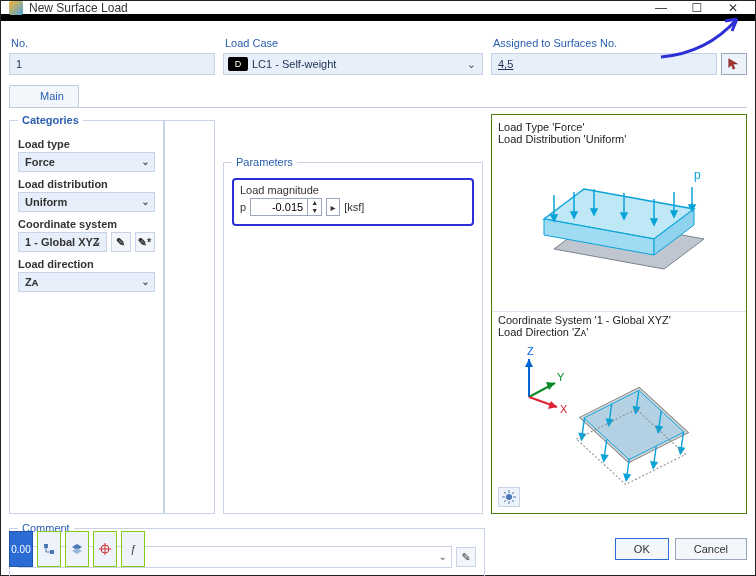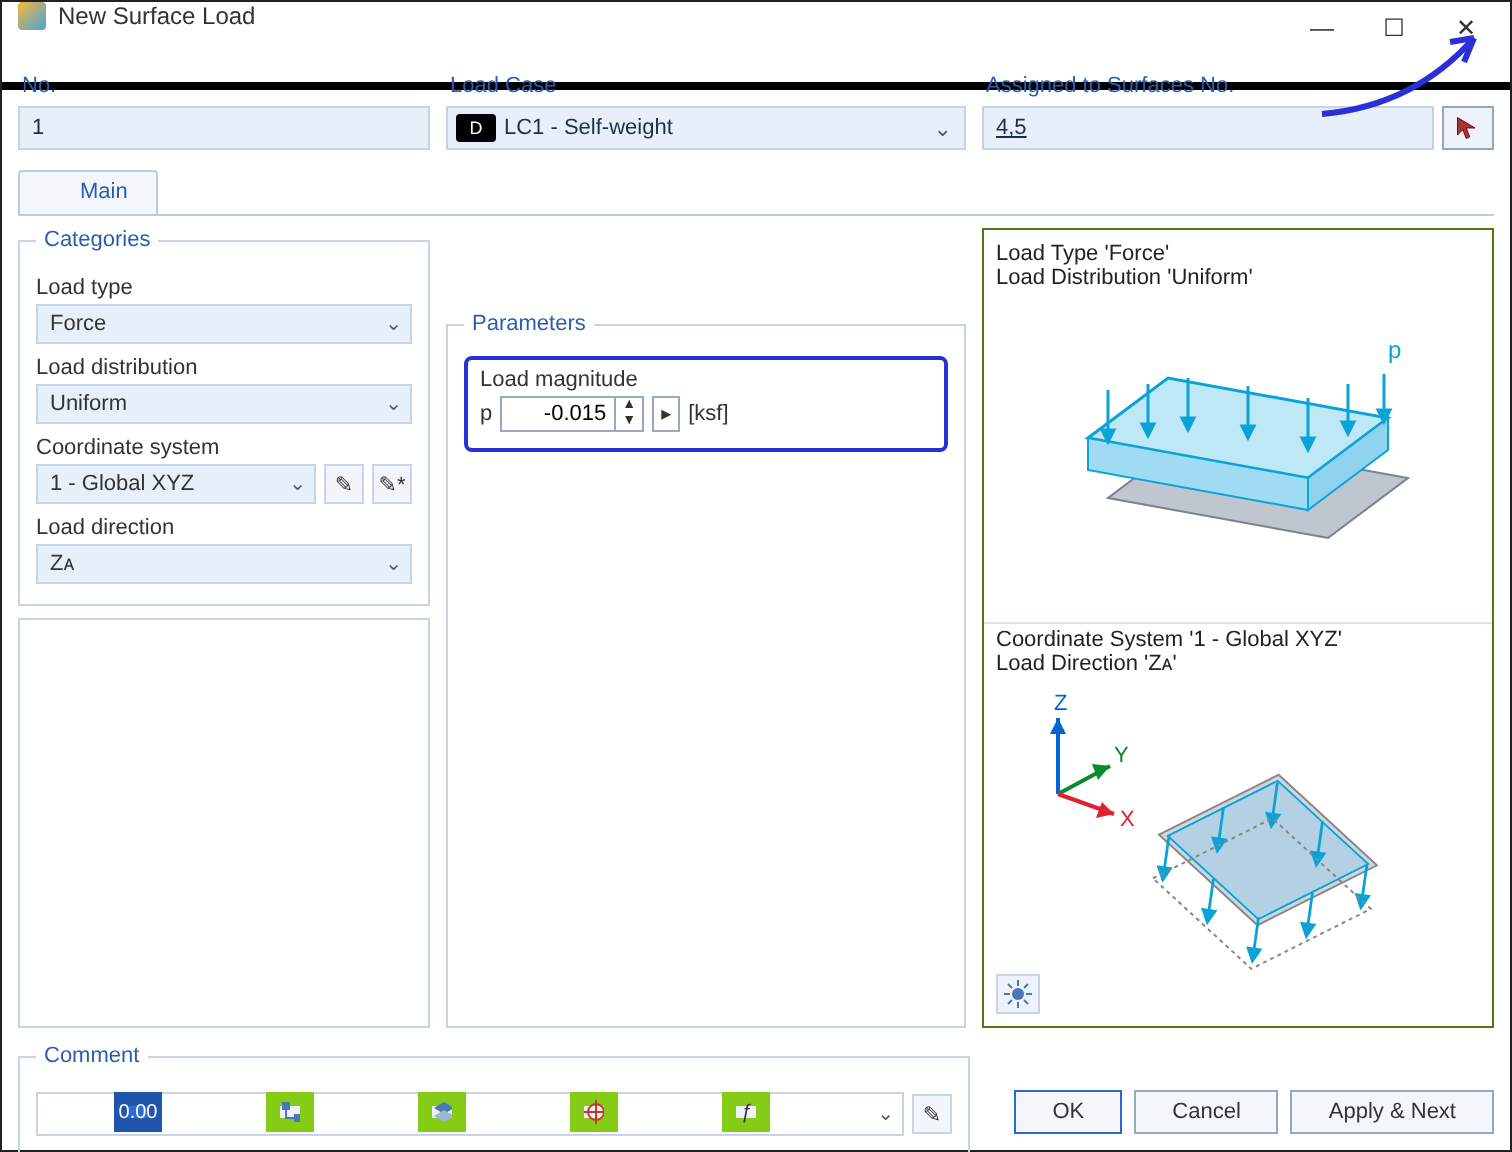--- a/index.html
+++ b/index.html
@@ -1,18 +1,18 @@
 <!DOCTYPE html>
 <html><head>
 <meta charset="utf-8">
 <style>
   * { box-sizing: border-box; font-family: "Segoe UI", Arial, sans-serif; }
   body { margin: 0; background: #fff; font-size: 11px; color: #333; }
   .window { width:756px; height:576px; border:1px solid #222; position:relative; background:#fff; }
-  .titlebar { height:44px; display:flex; align-items:flex-start; padding:0 4px 0 8px; border-bottom:4px solid #000000; }
+  .titlebar { height:20px; display:flex; align-items:center; padding:0 4px 0 8px; border-bottom:7px solid #000000; }
   .titlebar .ticon { width:14px; height:14px; margin-right:6px; background:linear-gradient(135deg,#f7b733,#4aa3df); border-radius:2px; }
   .titlebar .title { flex:1; font-size:12px; }
   .titlebar .btn { width:36px; height:26px; display:flex; align-items:center; justify-content:center; font-size:12px; }
 
   .content { position:absolute; top:28px; left:0; right:0; bottom:0; padding:6px 8px 8px 8px; }
   .toprow { display:flex; gap:8px; }
   .topcol .label { color:#2a5db0; font-size:11px; margin:2px 0 0 2px; }
   .col-no { width:206px; }
   .col-lc { width:260px; }
   .col-as { flex:1; display:flex; flex-direction:column; position:relative; }
@@ -24,21 +24,21 @@
   .asrow { display:flex; align-items:flex-end; gap:4px; }
   .asrow .fld { flex:1;text-decoration:underline; }
   .pickbtn { width:26px; height:22px; border:1px solid #98a7bf; background:#eef3fb; display:flex; align-items:center; justify-content:center; margin-top:4px; position:relative; }
   .pickbtn svg { width:14px; height:14px; }
   .arrow-annot { position:absolute; right:0; top:-24px; pointer-events:none; }
 
   .tabs { margin-top:10px; display:flex; border-bottom:1px solid #bfcadb; }
   .tab { padding:4px 14px 5px 30px; border:1px solid #bfcadb; border-bottom:none; background:#f3f6fb; color:#2a5db0; border-radius:2px 2px 0 0; }
 
   .mainarea { display:flex; gap:8px; margin-top:6px; height:400px; }
-  .leftcol { width:206px; display:flex; flex-direction:column; }
+  .leftcol { width:206px; display:flex; flex-direction:row;font-weight:bold; }
   .midcol { width:260px;margin-top:42px; }
   .rightcol { flex:1; border:1px solid #4d7c0f; padding:6px; background:#fff; display:flex; flex-direction:column; position:relative; }
 
   fieldset.group { border:1px solid #c8d4e6; padding:6px 8px 10px 8px; margin:0; }
   fieldset.group > legend { color:#2a5db0; padding:0 4px; font-size:11px; }
   .subl { color:#333; margin:6px 0 2px 0; }
   .sel { display:flex; align-items:center; gap:4px; }
   .sel .fldsel { flex:1; height:20px; background:#e7effa; border:1px solid #c8d4e6; display:flex; align-items:center; padding:0 6px; position:relative; }
   .sel .fldsel .chev { position:absolute; right:4px; top:3px; color:#556; font-size:10px; }
   .iconbtn { width:20px; height:20px; border:1px solid #c8d4e6; background:#f2f5fa; display:flex; align-items:center; justify-content:center; font-size:11px; }
@@ -61,21 +61,21 @@
   .emptybox { flex:1; border:1px solid #c8d4e6; margin-top:6px; background:#fff; }
 
   .commentgrp { margin-top:8px; }
   .commentgrp fieldset { height:58px; }
   .commentrow { display:flex; align-items:center; gap:4px; margin-top:6px; }
   .commentrow .fldsel { flex:1; height:22px; background:#fff; border:1px solid #c8d4e6; position:relative; }
   .commentrow .fldsel .chev { position:absolute; right:4px; top:4px; color:#556; font-size:10px; }
 
   .footer { position:absolute; left:8px; right:8px; bottom:8px; display:flex; align-items:center; }
   .ftools { display:flex; gap:4px; }
-  .ftool { width:24px; height:20px; border:7px solid #84cc16; background:#eef3fb; display:flex; align-items:center; justify-content:center; font-size:10px;margin-left:48px; }
+  .ftool { width:24px; height:36px; border:1px solid #84cc16; background:#eef3fb; display:flex; align-items:center; justify-content:center; font-size:10px; }
   .ftool.prim { background:#2a6bd4; color:#fff; border-color:#1f55aa; }
   .spacer { flex:1; }
   .fbtn { height:22px; border:1px solid #9aa7bc; background:#f3f6fb; padding:0 18px; margin-left:6px; display:flex; align-items:center; font-size:11px; }
   .fbtn.ok { border-color:#2a6bd4; }
 </style>
 </head>
 <body>
 
 <div class="window">
   <div class="titlebar">
@@ -302,17 +302,16 @@
               <line x1="0" y1="6" x2="12" y2="6" stroke="#c33"></line>
             </svg>
           </div>
         <div class="ftool">
             <span style="font-style:italic;">ƒ</span>
           </div>
       </div>
       <div class="spacer"></div>
       <div class="fbtn ok">OK</div>
       <div class="fbtn">Cancel</div>
-      <div class="fbtn">Apply &amp; Next</div>
     </div>
 
   </div>
 </div>
 
 </body></html>

